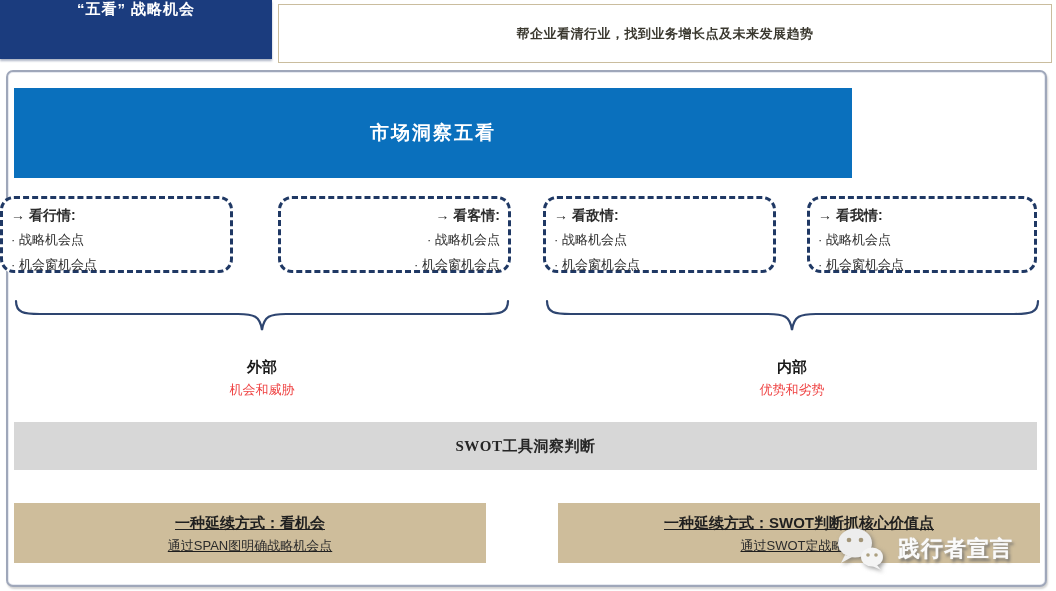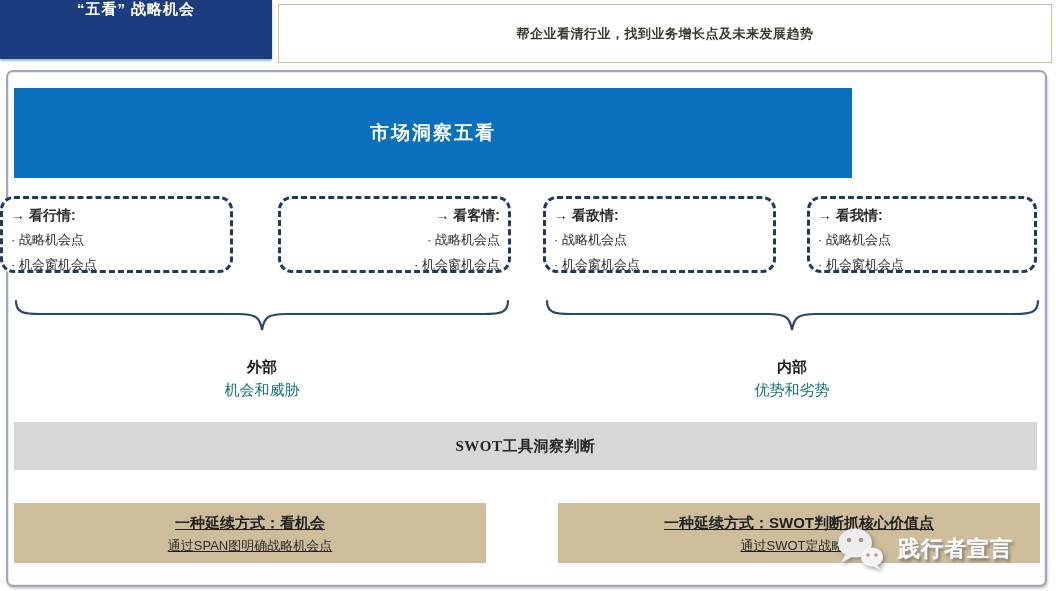--- a/index.html
+++ b/index.html
@@ -56,21 +56,21 @@
 
   
   .brace{top:298px;height:38px;}
   .brace path{stroke:#2e4570;stroke-width:2.2;fill:none;stroke-linecap:round;}
   .brL{left:14px;width:496px;}
   .brR{left:545px;width:495px;}
 
   
   .grp{width:220px;text-align:center;}
   .grp .l{font-size:15px;font-weight:700;color:#1a1a1a;line-height:22px;}
-  .grp .s{font-size:15px;color:#0f766e;line-height:24px;}
+  .grp .s{font-size:13px;color:#ef4444;line-height:24px;}
   .gExt{left:152px;top:356px;}
   .gInt{left:682px;top:356px;}
 
   
   .swot{
     left:14px;top:422px;width:1023px;height:48px;
     background:#d7d7d7;
     display:flex;align-items:center;justify-content:center;
     color:#262626;font-size:15px;font-weight:700;letter-spacing:.5px;font-family:Liberation Serif, serif;
   }

